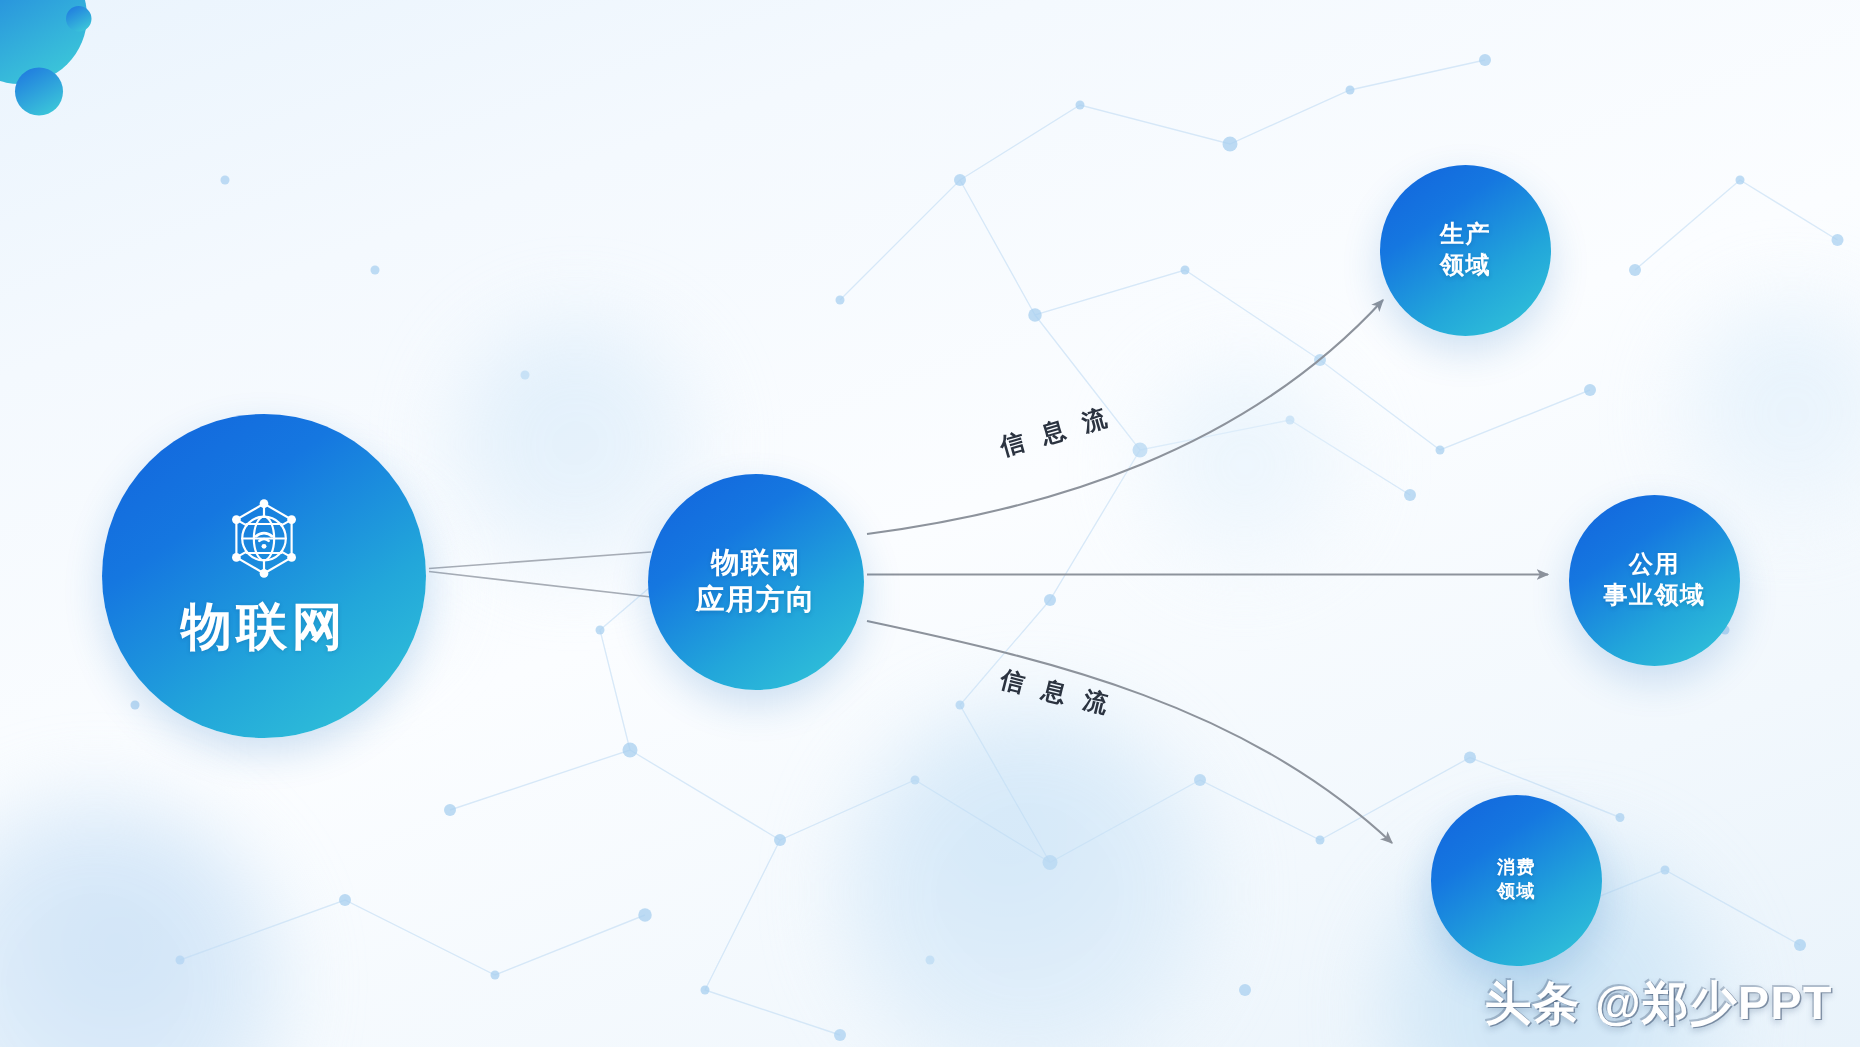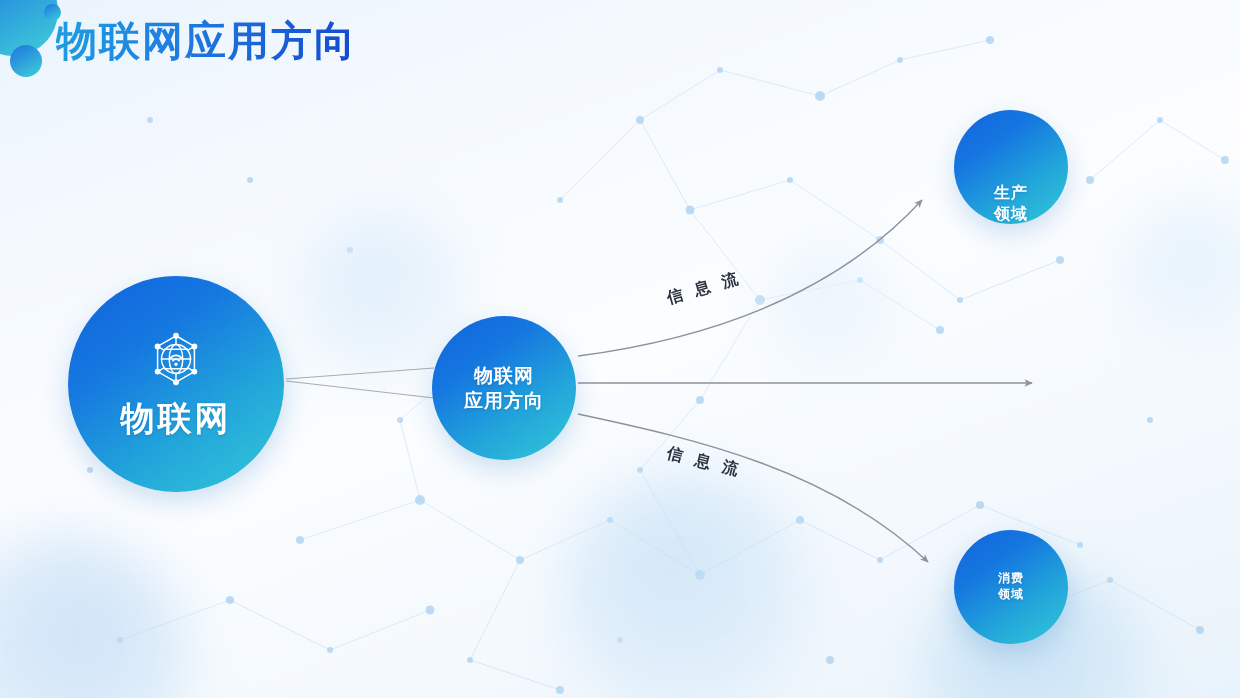--- a/index.html
+++ b/index.html
@@ -76,21 +76,21 @@
     text-shadow: 0 1px 3px rgba(10, 60, 120, .22);
     white-space: pre-line;
   }
 
   #node-iot        { left: 68px;  top: 276px; width: 216px; height: 216px; }
   #node-iot .label { font-size: 34px; letter-spacing: 3px; margin-top: 4px; }
 
   #node-direction        { left: 432px; top: 316px; width: 144px; height: 144px; }
   #node-direction .label { font-size: 19px; }
 
-  #node-production        { left: 954px;  top: 110px; width: 114px; height: 114px; justify-content: flex-end; }
+  #node-production        { left: 920px;  top: 110px; width: 114px; height: 114px; }
   #node-production .label { font-size: 16px; }
 
   #node-utility        { left: 1046px; top: 330px; width: 114px; height: 114px; }
   #node-utility .label { font-size: 16px; }
 
   #node-consumer        { left: 954px;  top: 530px; width: 114px; height: 114px; }
   #node-consumer .label { font-size: 12px; }
 
   .node-icon {
     width: 62px;
@@ -221,21 +221,20 @@
                 background:radial-gradient(circle at 45% 35%, #e0f0fc, #f0f8fe 72%, rgba(240,248,254,0) 100%);"></div>
   </div>
 
   <div class="title-deco" style="left:-32px; top:-34px; width:90px; height:90px;
               background:linear-gradient(150deg,#1d74e0,#3fd0d8);"></div>
   <div class="title-deco" style="left:44px; top:4px; width:17px; height:17px;
               background:linear-gradient(150deg,#1d74e0,#3fd0d8);"></div>
   <div class="title-deco" style="left:10px; top:45px; width:32px; height:32px;
               background:linear-gradient(150deg,#1d74e0,#3fd0d8);"></div>
 
-  <div class="page-title">物联网应用方向</div>
 
   <svg class="conn-svg" viewBox="0 0 1240 698" preserveAspectRatio="none">
     <defs>
       <marker id="arrowhead" markerWidth="7" markerHeight="7" refX="5.4" refY="3" orient="auto">
         <path d="M0,0.4 L6,3 L0,5.6 L1.5,3 Z" fill="#8d939c"></path>
       </marker>
     </defs>
 
     <path d="M286 379 L434 368" stroke="#a7adb6" stroke-width="1.1" fill="none"></path>
     <path d="M286 381 L434 398" stroke="#a7adb6" stroke-width="1.1" fill="none"></path>
@@ -286,20 +285,25 @@
   <div class="node" id="node-direction">
     <div class="label">物联网
 应用方向</div>
   </div>
 
   <div class="node" id="node-production">
     <div class="label">生产
 领域</div>
   </div>
 
+  <div class="node" id="node-utility">
+    <div class="label">公用
+事业领域</div>
+  </div>
 
   <div class="node" id="node-consumer">
     <div class="label">消费
 领域</div>
   </div>
 
+  <div class="watermark">头条 @郑少PPT</div>
 
 </div>
 
 </body></html>

